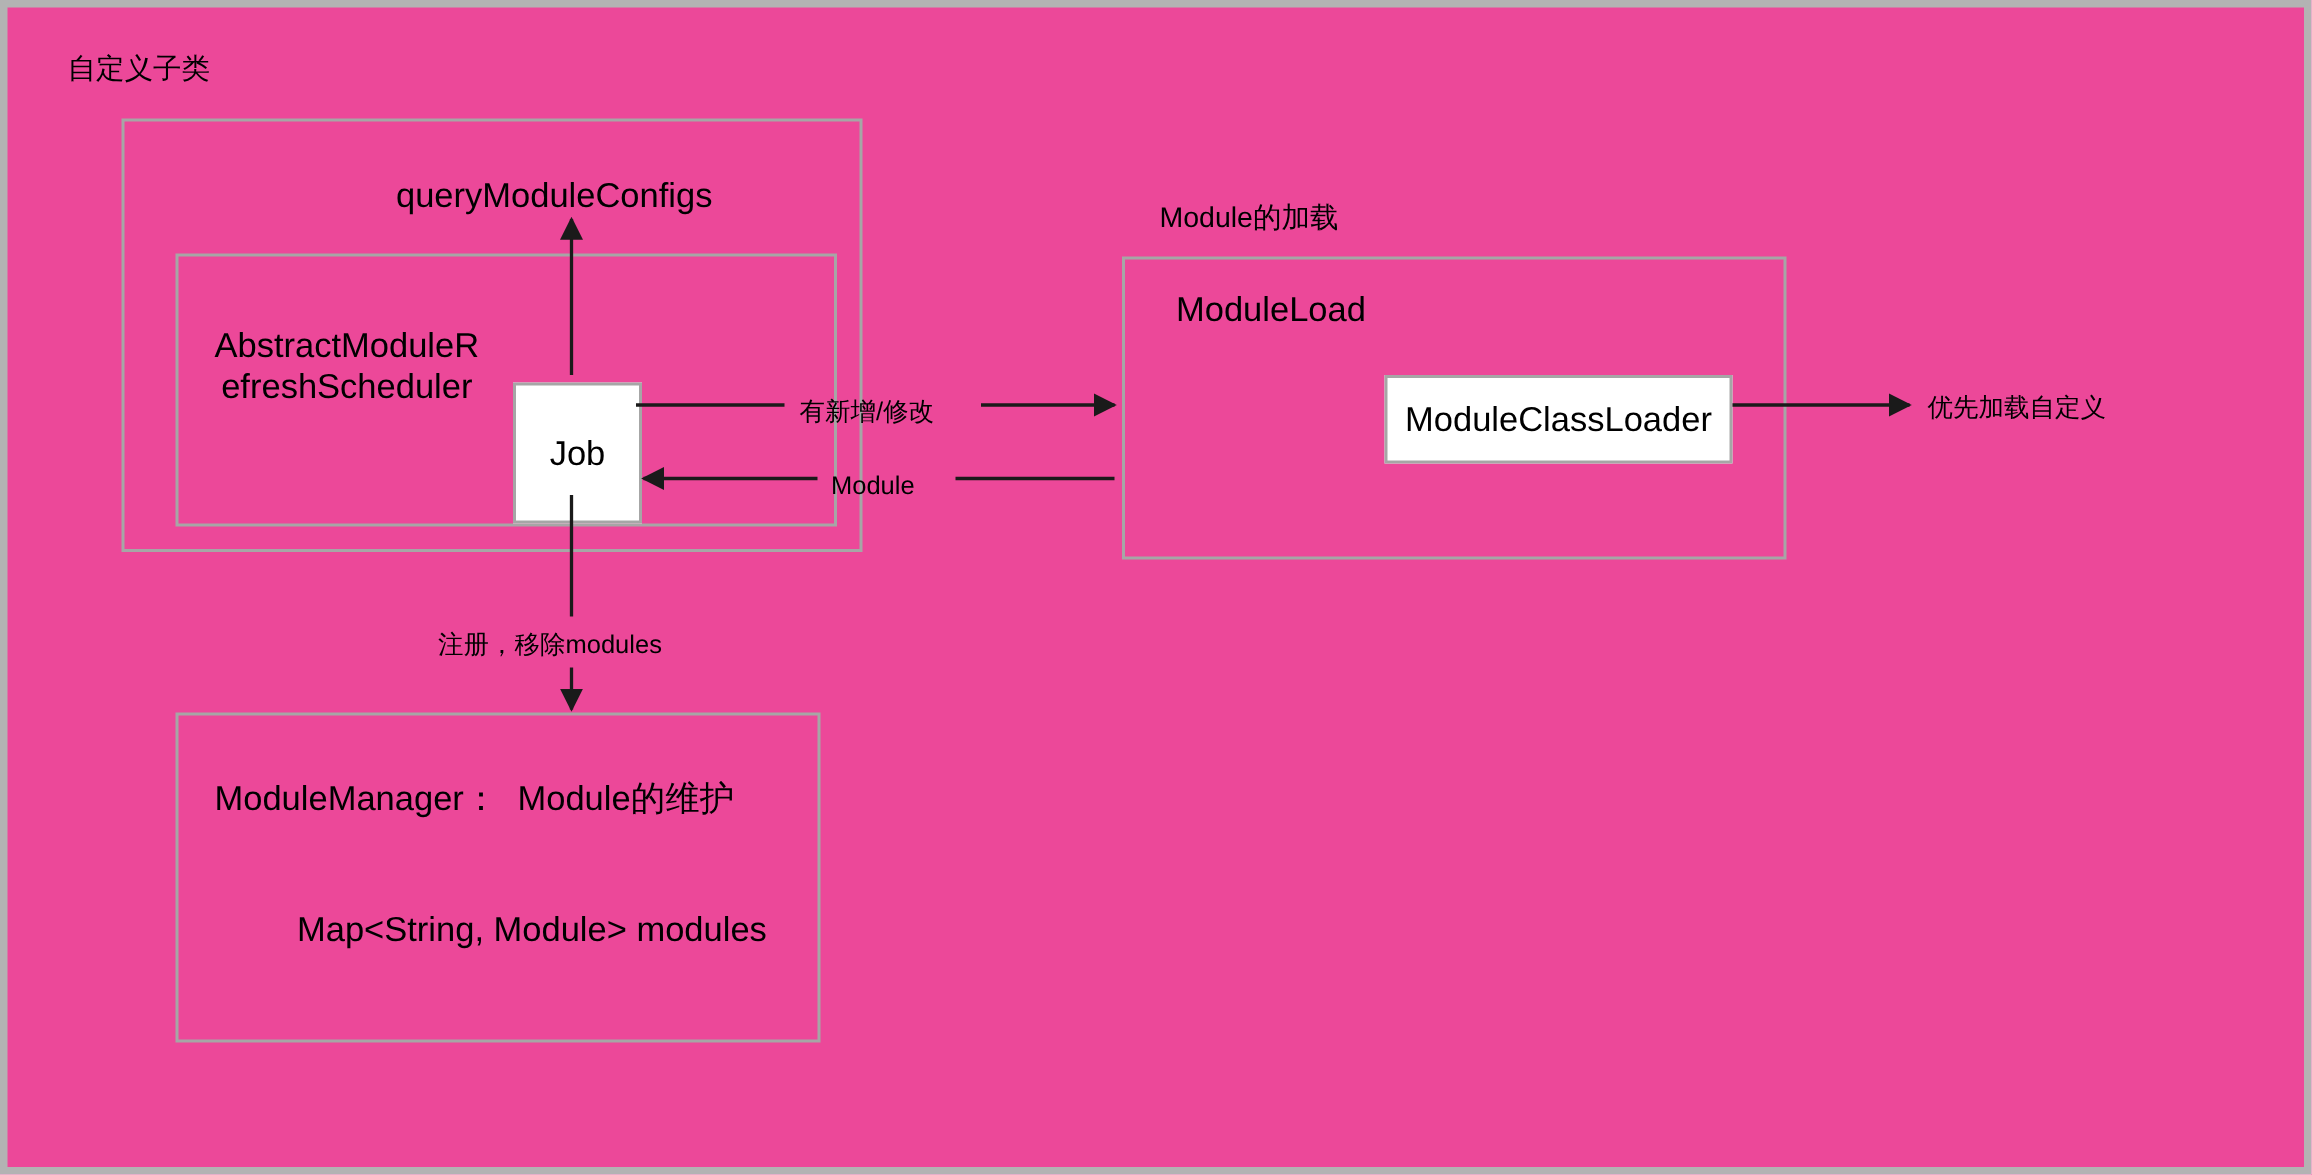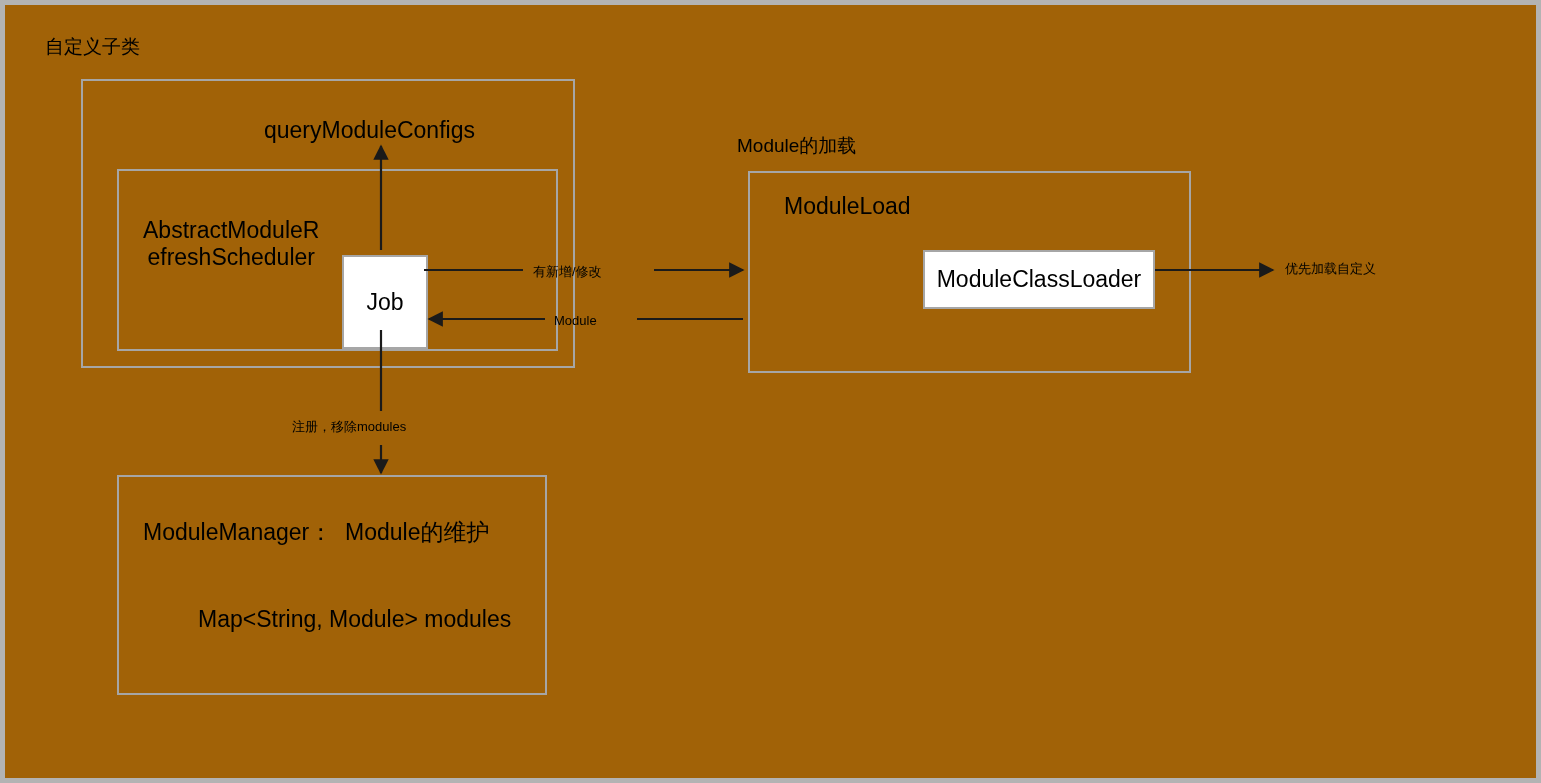--- a/index.html
+++ b/index.html
@@ -4,21 +4,21 @@
 <style>
   html, body {
     margin: 0;
     padding: 0;
     background: #ffffff;
   }
   #canvas {
     position: relative;
     width: 1541px;
     height: 783px;
-    background: #a16207;
+    background: #ec4899;
     border: 5px solid #b3b3b3;
     box-sizing: border-box;
     font-family: "Liberation Sans", "DejaVu Sans", sans-serif;
     overflow: hidden;
   }
   .label {
     position: absolute;
     color: #000000;
     white-space: pre;
     line-height: 1.3;
@@ -47,41 +47,41 @@
   svg.edges {
     position: absolute;
     left: 0;
     top: 0;
     width: 1531px;
     height: 773px;
     pointer-events: none;
   }
   .t-section { font-size: 19px; }
   .t-node    { font-size: 23px; }
-  .t-edge    { font-size: 13px; }
+  .t-edge    { font-size: 17px; }
 </style>
 </head>
 <body>
 
 <div id="canvas">
 
   <div class="label t-section" style="left:40px; top:30px;">自定义子类</div>
 
   <div class="box" style="left:76px; top:74px; width:494px; height:289px;"></div>
 
   <div class="label t-node" style="left:259px; top:111px;">queryModuleConfigs</div>
 
   <div class="box" style="left:112px; top:164px; width:441px; height:182px;"></div>
 
   <div class="box-title t-node" style="left:138px; top:212px;text-align:center;">AbstractModuleR
 efreshScheduler</div>
 
   <div class="centered-box t-node" style="left:337px; top:250px; width:86px; height:94px;">Job</div>
 
-  <div class="label t-section" style="left:732px; top:129px;">Module的加载</div>
+  <div class="label t-section" style="left:768px; top:129px;">Module的加载</div>
 
   <div class="box" style="left:743px; top:166px; width:443px; height:202px;"></div>
 
   <div class="box-title t-node" style="left:779px; top:188px;">ModuleLoad</div>
 
   <div class="centered-box t-node" style="left:918px; top:245px; width:232px; height:59px;">ModuleClassLoader</div>
 
   <div class="box" style="left:112px; top:470px; width:430px; height:220px;"></div>
 
   <div class="box-title t-node" style="left:138px; top:512px;">ModuleManager：  Module的维护</div>

